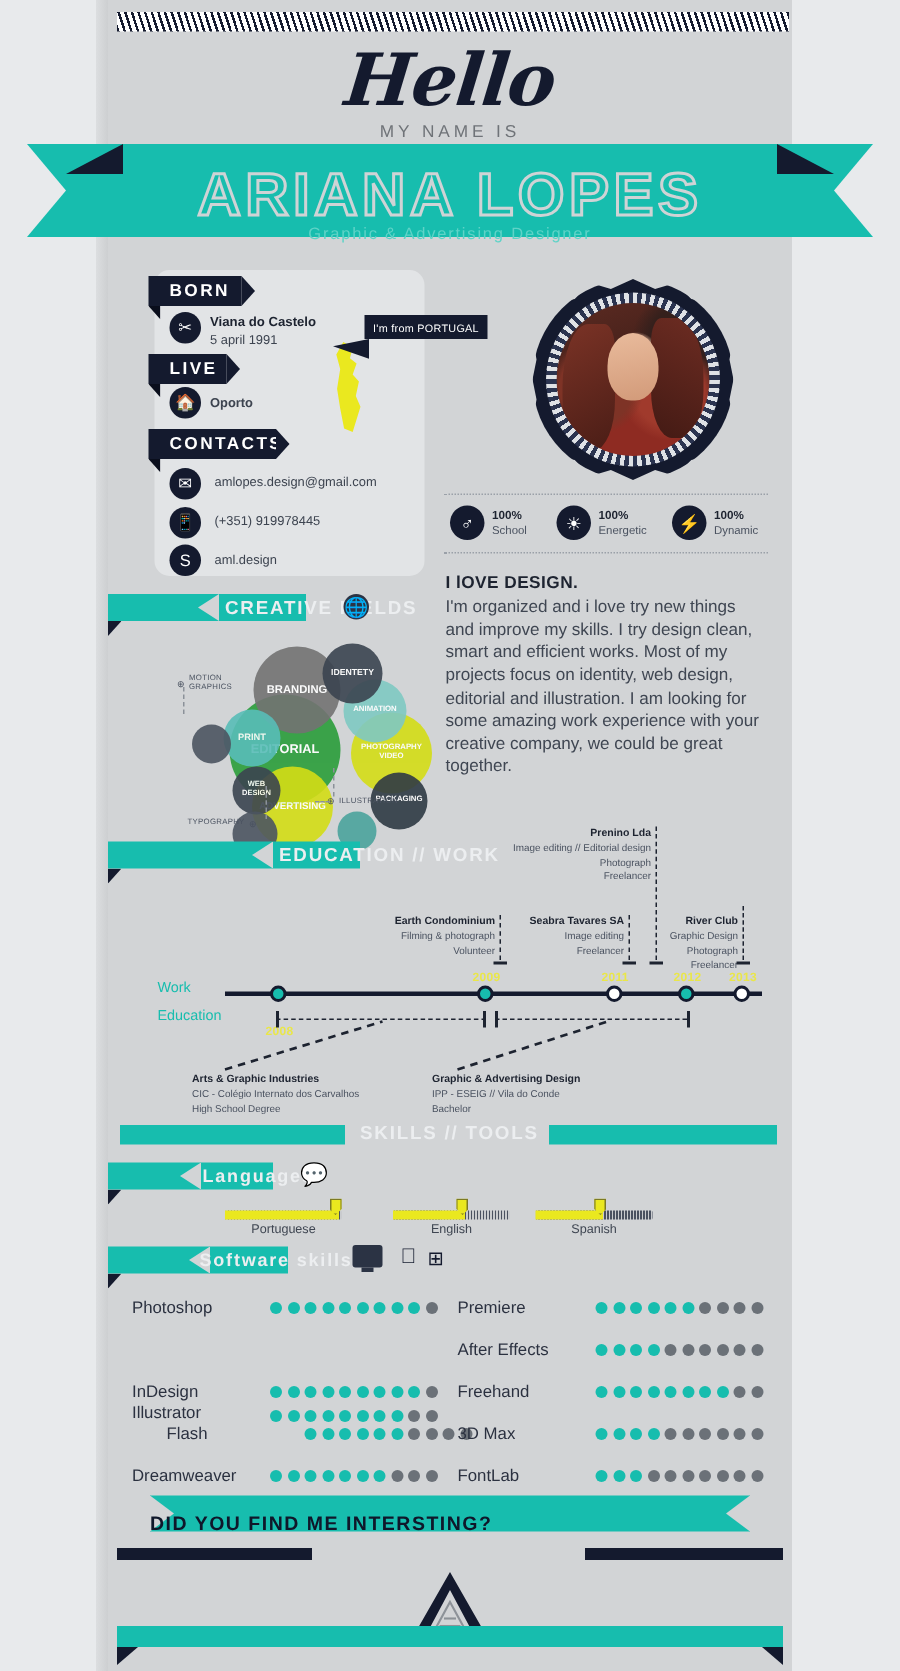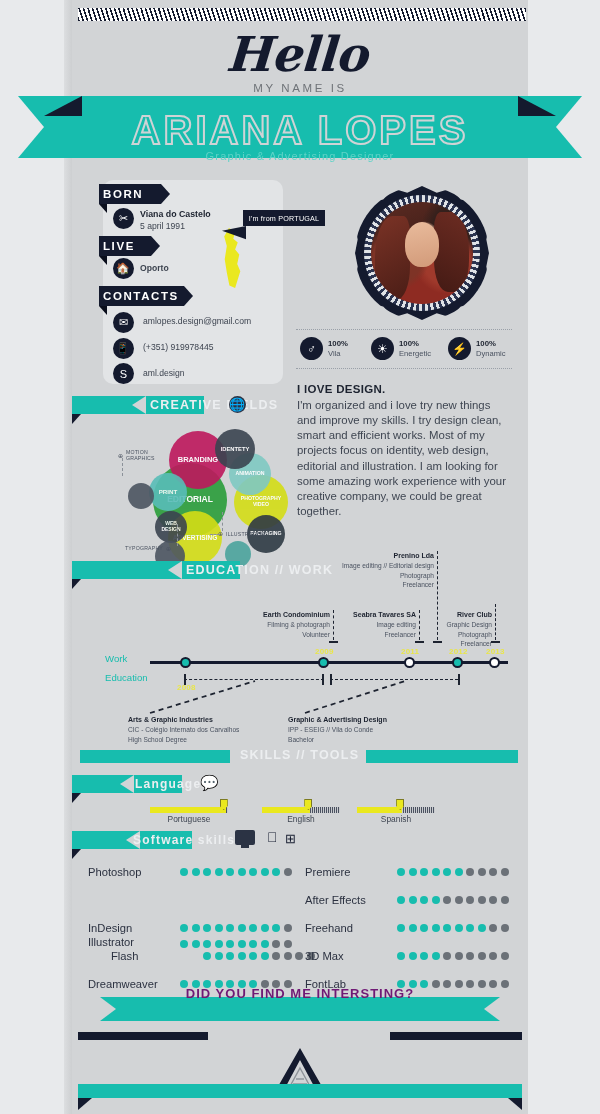--- a/index.html
+++ b/index.html
@@ -77,21 +77,21 @@
   }
 
   
   .info-card {
     position:absolute; left:103px; top:180px; width:180px; height:204px;
     background:#e2e4e6; border-radius:10px;
   }
   .tag {
     position:absolute; height:20px; background:#141a2e; color:#ffffff;
     font-size:11.5px; font-weight:bold; letter-spacing:1.6px;
-    display:flex; align-items:center; padding-left:4px;
+    display:flex; align-items:center; padding-left:14px;
   }
   .tag::after {
     content:""; position:absolute; right:-9px; top:0;
     border-left:9px solid #141a2e; border-top:10px solid transparent;
     border-bottom:10px solid transparent;
   }
   .tag-fold {
     position:absolute; width:8px; height:9px; background:#0a0e1c;
     clip-path:polygon(0 0, 8px 0, 8px 9px);
   }
@@ -281,22 +281,22 @@
   }
   .foot-notch-l {
     position:absolute; left:100px; top:997px; width:16px; height:24px;
     background:#d2d4d6; clip-path:polygon(0 0, 16px 12px, 0 24px);
   }
   .foot-notch-r {
     position:absolute; left:484px; top:997px; width:16px; height:24px;
     background:#d2d4d6; clip-path:polygon(16px 0, 0 12px, 16px 24px);
   }
   .foot-txt {
-    position:absolute; left:100px; top:986px; width:400px; text-align:center;
-    font-size:13px; font-weight:bold; letter-spacing:1px; color:#701a75;
+    position:absolute; left:100px; top:1008px; width:400px; text-align:left;
+    font-size:13px; font-weight:bold; letter-spacing:1px; color:#0f172a;
   }
   .bar-dark { position:absolute; height:8px; background:#141a2e; }
   .contact-txt {
     position:absolute; left:0; top:1029px; width:600px; text-align:center;
     font-size:11.5px; font-weight:bold; letter-spacing:1.6px; color:#eceef0;
   }
   .logo {
     position:absolute; left:272px; top:1046px; width:56px; height:48px;
   }
   .bot-rib {
@@ -374,21 +374,21 @@
     </div>
   </div>
 
   <div class="dotline" style="left:296px;top:329px;width:216px;"></div>
   <div class="dotline" style="left:296px;top:368px;width:216px;"></div>
 
   <div class="stat" style="left:300px;top:337px;">
     <div class="stat-ic">♂</div>
     <div class="stat-txt">
       <b>100%</b>
-      <span>Vila</span>
+      <span>School</span>
     </div>
   </div>
   <div class="stat" style="left:371px;top:337px;">
     <div class="stat-ic">☀</div>
     <div class="stat-txt">
       <b>100%</b>
       <span>Energetic</span>
     </div>
   </div>
   <div class="stat" style="left:448px;top:337px;">
@@ -405,21 +405,21 @@
   <div class="sec" style="left:72px;top:396px;width:132px;"></div>
   <div class="sec-arrow" style="left:132px;top:396px;"></div>
   <div class="sec-fold" style="left:72px;top:414px;background:#141a2e;clip-path:polygon(0 0,9px 0,0 10px);"></div>
   <div class="sec-label" style="left:150px;top:398px;">CREATIVE FIELDS</div>
   <div style="position:absolute;left:229px;top:396px;width:17px;height:17px;border-radius:50%;background:#2b3344;color:#d2d4d6;font-size:13px;display:flex;align-items:center;justify-content:center;">🌐</div>
 
   <div id="bubble-chart" style="position:absolute;left:98px;top:412px;width:200px;height:148px;">
       <div class="bubble" style="left: 55px; top: 51px; width: 74px; height: 74px; background: rgb(42, 157, 58); opacity: 0.9; font-size: 8.5px;">
         <span style="line-height: 1.15;">EDITORIAL</span>
       </div>
-      <div class="bubble" style="left: 71px; top: 19px; width: 58px; height: 58px; background: #be185d; opacity: 0.9; font-size: 7.5px;">
+      <div class="bubble" style="left: 71px; top: 19px; width: 58px; height: 58px; background: #737373; opacity: 0.9; font-size: 7.5px;">
         <span style="line-height: 1.15;">BRANDING</span>
       </div>
       <div class="bubble" style="left: 70px; top: 99px; width: 54px; height: 54px; background: rgb(212, 221, 22); opacity: 0.9; font-size: 6.5px;">
         <span style="line-height: 1.15;">ADVERTISING</span>
       </div>
       <div class="bubble" style="left: 136px; top: 63px; width: 54px; height: 54px; background: rgb(212, 221, 22); opacity: 0.9; font-size: 5.2px;">
         <span style="line-height: 1.15;">PHOTOGRAPHY<br>VIDEO</span>
       </div>
       <div class="bubble" style="left: 131px; top: 41px; width: 42px; height: 42px; background: rgb(127, 201, 195); opacity: 0.9; font-size: 5.2px;">
         <span style="line-height: 1.15;">ANIMATION</span>

